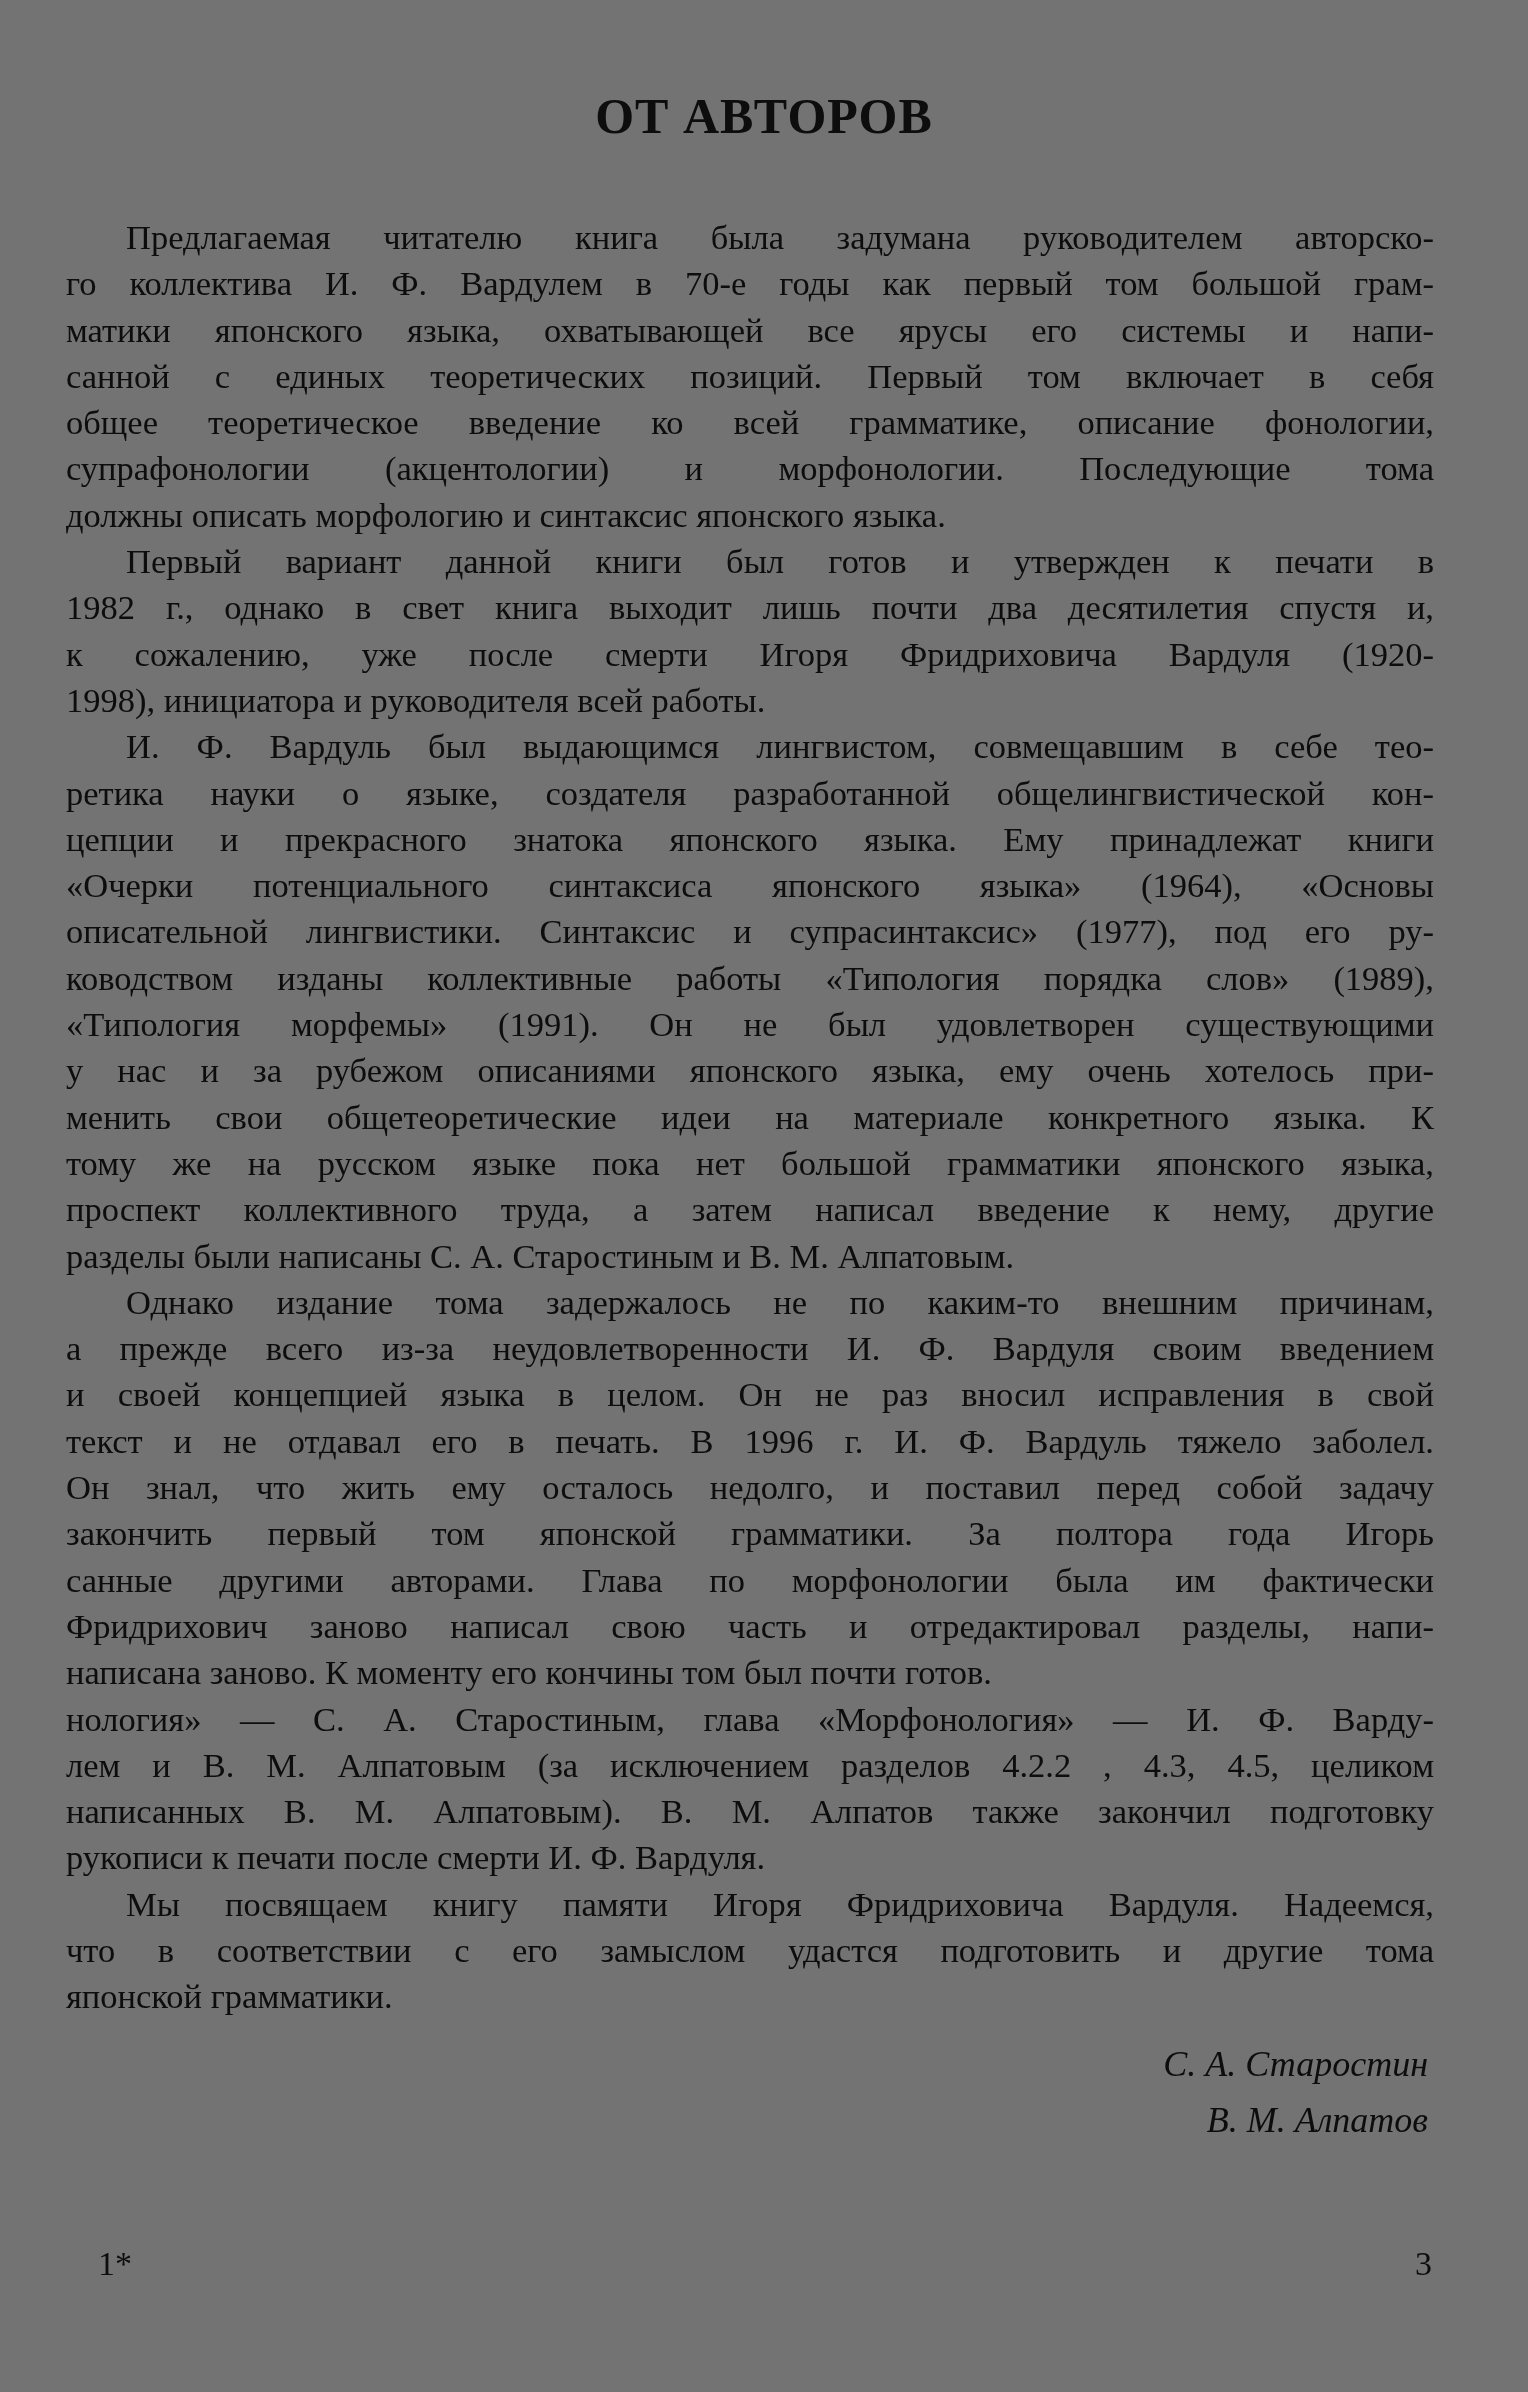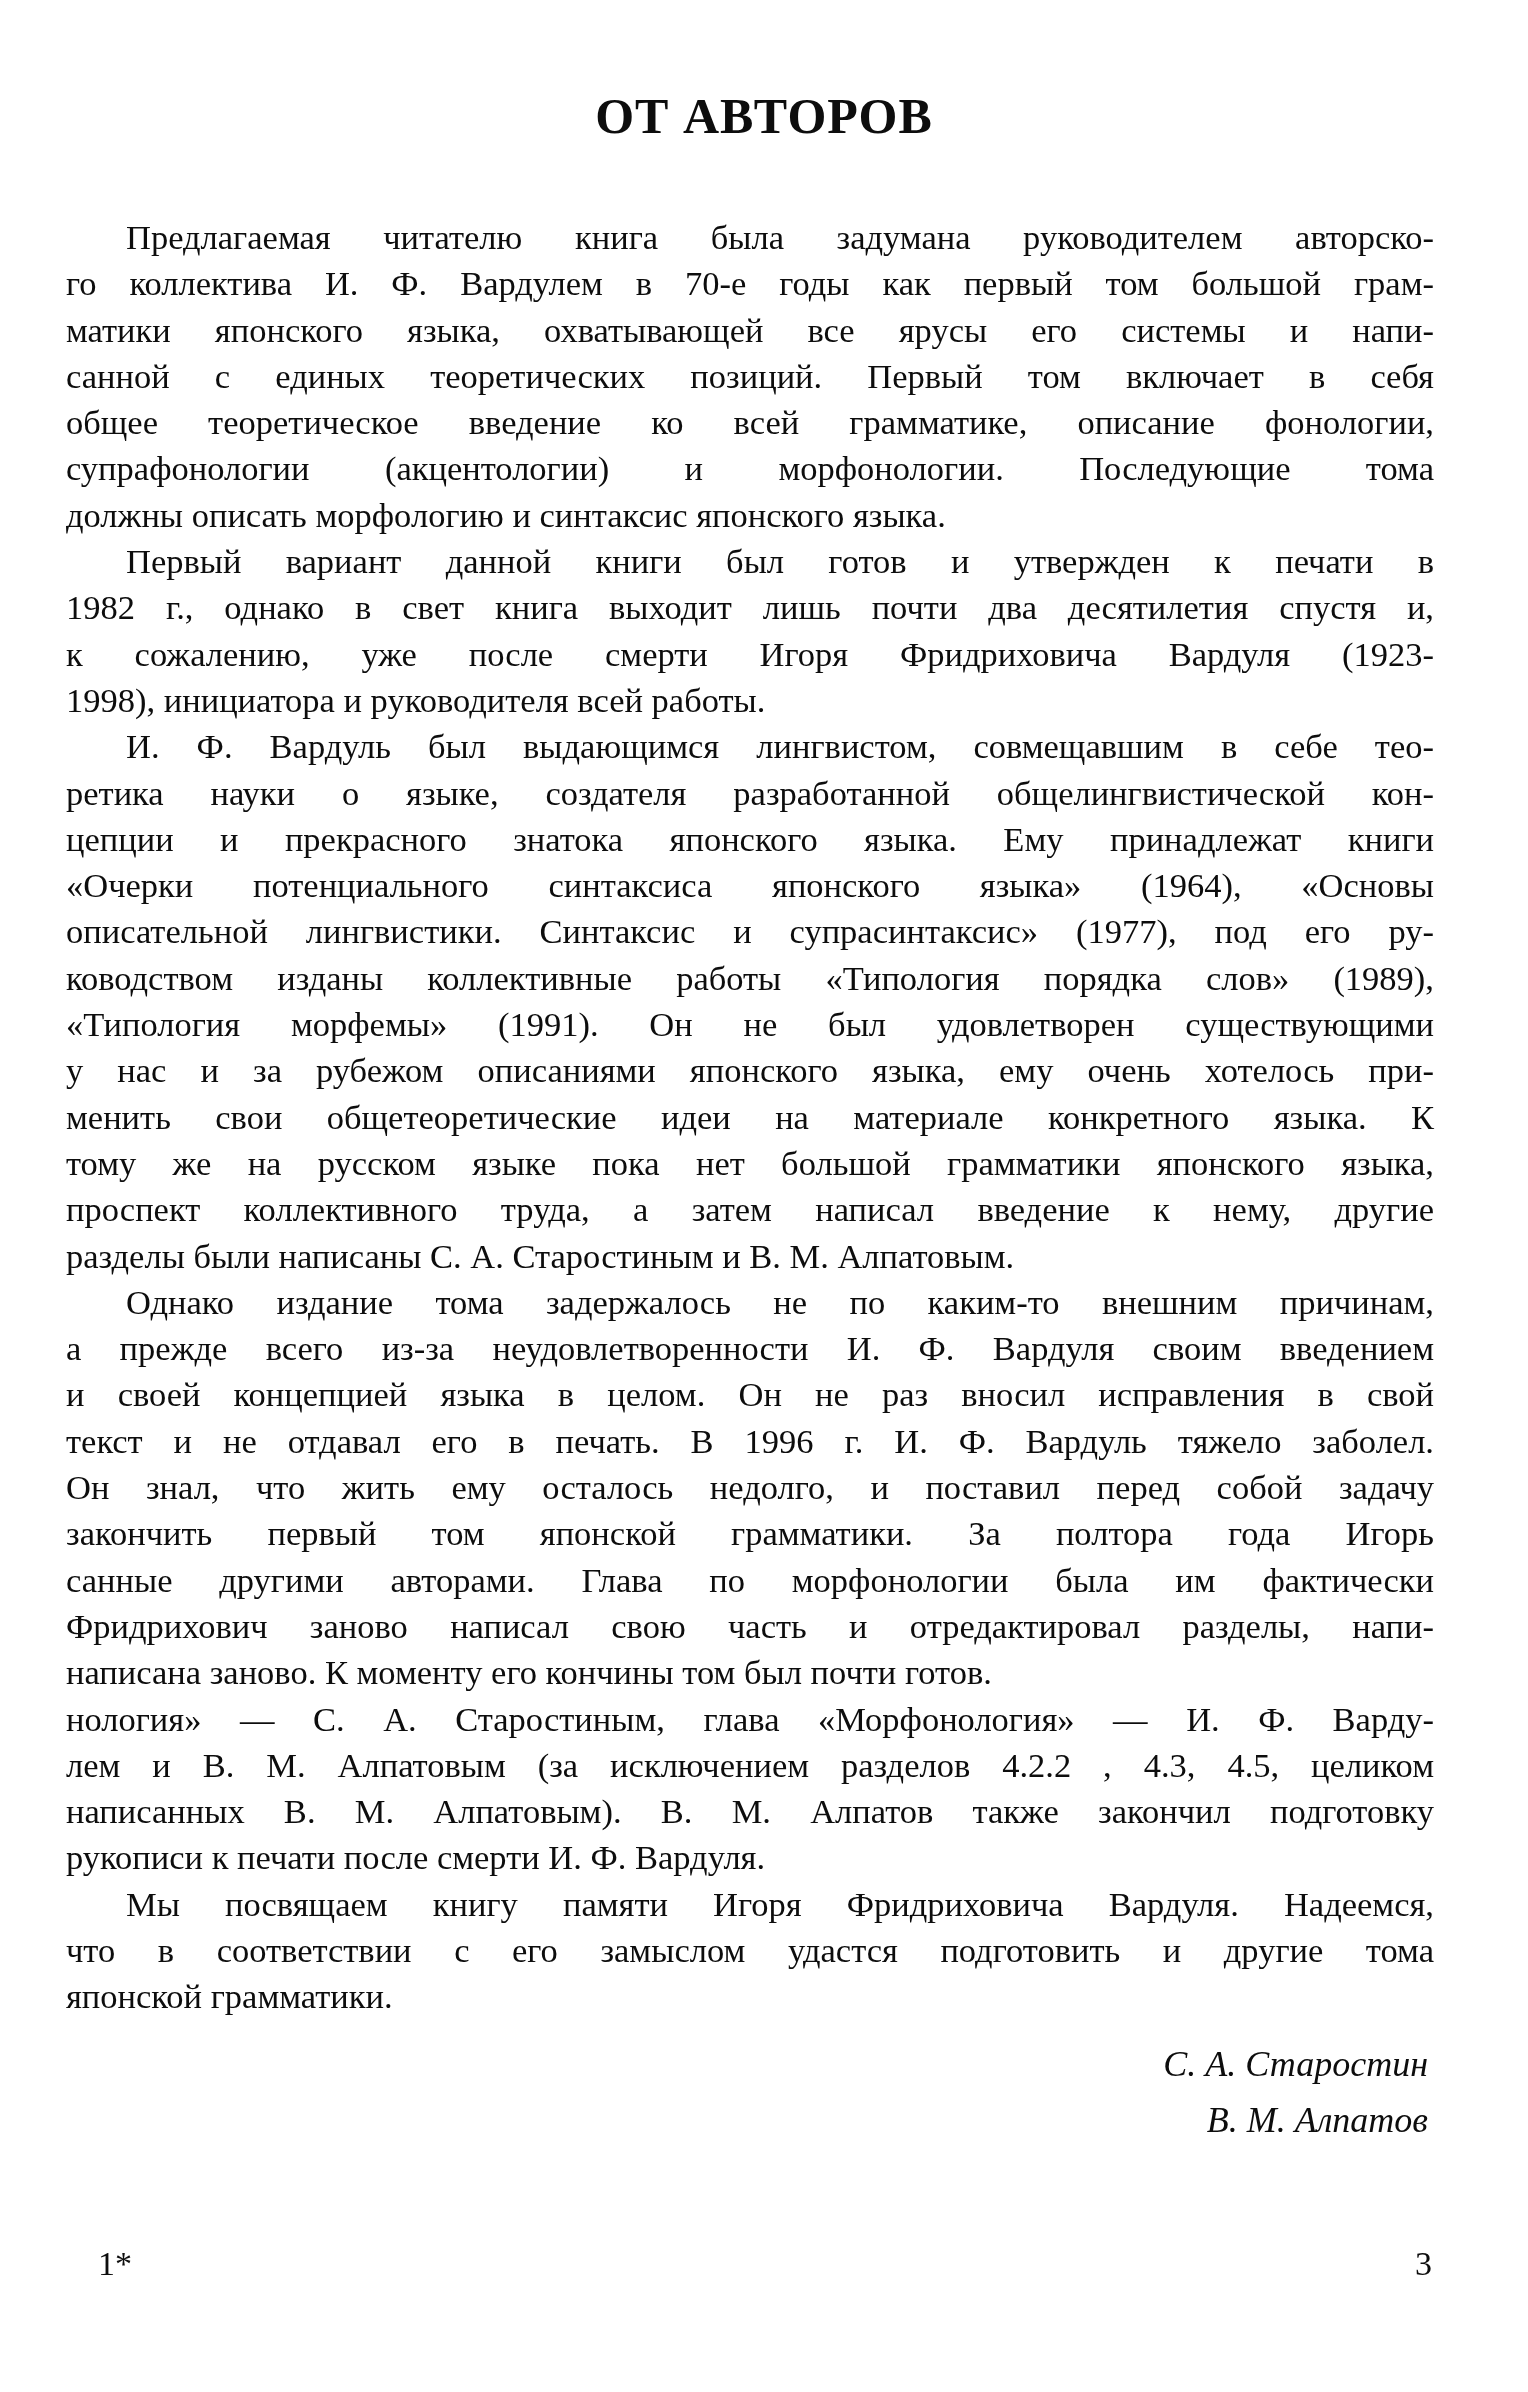--- a/index.html
+++ b/index.html
@@ -4,21 +4,21 @@
 <style>
   html, body {
     margin: 0;
     padding: 0;
     background: #e8e8e8;
   }
   .page {
     position: relative;
     width: 1528px;
     height: 2392px;
-    background: #ffffff;
+    background: #737373;
     color: #0d0d0d;
     font-family: "Liberation Serif", "DejaVu Serif", serif;
     overflow: hidden;
     margin: 0 auto;
   }
   .page-title {
     margin: 0;
     padding-top: 88px;
     text-align: center;
     font-size: 50px;
@@ -76,21 +76,21 @@
         <div class="line">го коллектива И. Ф. Вардулем в 70-е годы как первый том большой грам-</div>
         <div class="line">матики японского языка, охватывающей все ярусы его системы и напи-</div>
         <div class="line">санной с единых теоретических позиций. Первый том включает в себя</div>
         <div class="line">общее теоретическое введение ко всей грамматике, описание фонологии,</div>
         <div class="line">супрафонологии (акцентологии) и морфонологии. Последующие тома</div>
         <div class="line last">должны описать морфологию и синтаксис японского языка.</div>
       </div>
       <div class="para">
         <div class="line first">Первый вариант данной книги был готов и утвержден к печати в</div>
         <div class="line">1982 г., однако в свет книга выходит лишь почти два десятилетия спустя и,</div>
-        <div class="line">к сожалению, уже после смерти Игоря Фридриховича Вардуля (1923-</div>
+        <div class="line">к сожалению, уже после смерти Игоря Фридриховича Вардуля (1920-</div>
         <div class="line last">1998), инициатора и руководителя всей работы.</div>
       </div>
       <div class="para">
         <div class="line first">И. Ф. Вардуль был выдающимся лингвистом, совмещавшим в себе тео-</div>
         <div class="line">ретика науки о языке, создателя разработанной общелингвистической кон-</div>
         <div class="line">цепции и прекрасного знатока японского языка. Ему принадлежат книги</div>
         <div class="line">«Очерки потенциального синтаксиса японского языка» (1964), «Основы</div>
         <div class="line">описательной лингвистики. Синтаксис и супрасинтаксис» (1977), под его ру-</div>
         <div class="line">ководством изданы коллективные работы «Типология порядка слов» (1989),</div>
         <div class="line">«Типология морфемы» (1991). Он не был удовлетворен существующими</div>

